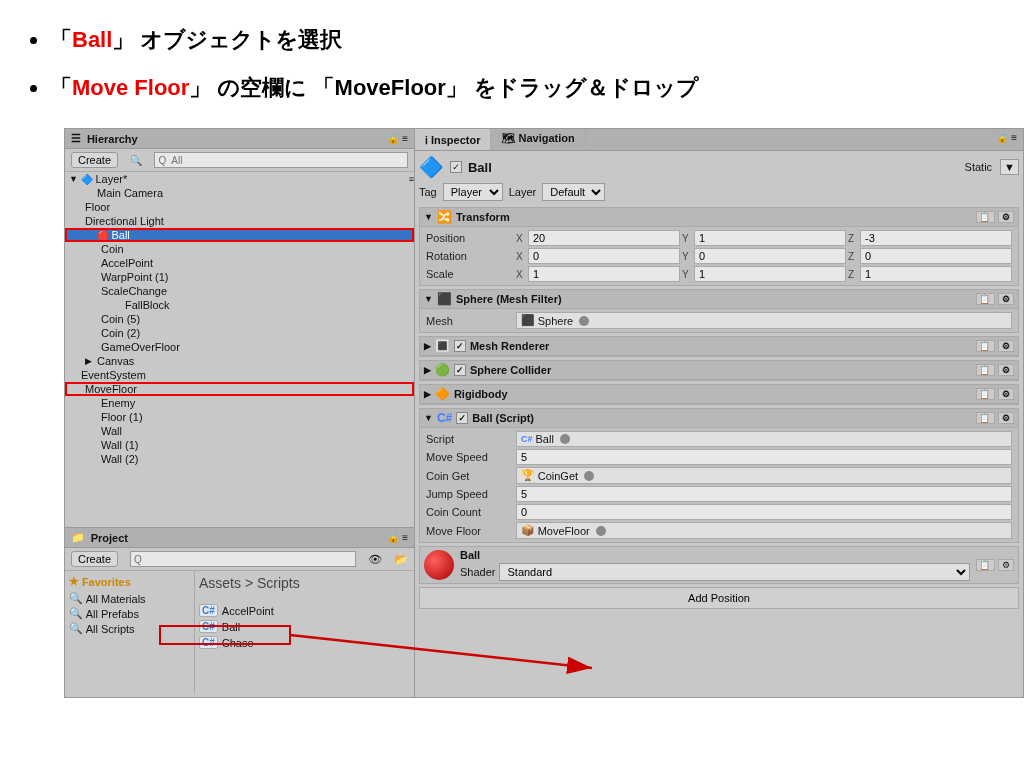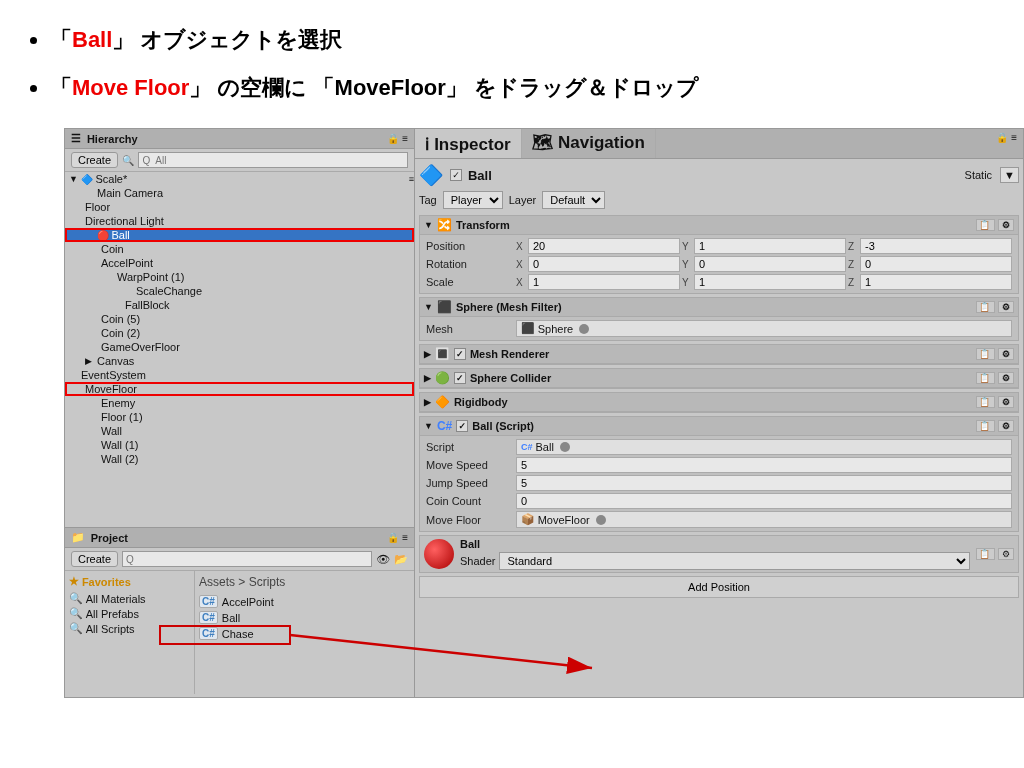--- a/index.html
+++ b/index.html
@@ -40,21 +40,21 @@
       align-items: center;
       border-bottom: 1px solid #999;
       gap: 6px;
     }
     .toolbar-row {
       display: flex;
       align-items: center;
       padding: 3px 6px;
       background: #c8c8c8;
       border-bottom: 1px solid #aaa;
-      gap: 4px;
+      gap: 12px;
       font-size: 11px;
     }
     .btn-small {
       background: #d8d8d8;
       border: 1px solid #999;
       border-radius: 3px;
       padding: 1px 6px;
       font-size: 11px;
       cursor: pointer;
     }
@@ -101,40 +101,40 @@
       border-right: 1px solid #aaa;
       padding: 4px;
       font-size: 11px;
     }
     .project-left .fav-header { font-weight: bold; color: #c80; font-size: 11px; margin-bottom: 3px; display: flex; align-items: center; gap: 3px; }
     .project-left .fav-item { display: flex; align-items: center; gap: 3px; padding: 1px 0; font-size: 11px; }
     .project-right {
       flex: 1;
       padding: 4px;
     }
-    .project-breadcrumb { font-size: 12px; color: #444; margin-bottom: 5px; }
+    .project-breadcrumb { font-size: 14px; color: #444; margin-bottom: 12px; }
     .project-scripts { display: flex; flex-direction: column; gap: 1px; }
     .script-item { display: flex; align-items: center; gap: 4px; font-size: 11px; padding: 1px 0; }
     .cs-icon { color: #4080c0; font-size: 10px; font-weight: bold; background: #e0e8f0; border: 1px solid #aaa; border-radius: 2px; padding: 0 2px; }
 
     
     .inspector-panel {
       flex: 1;
       display: flex;
       flex-direction: column;
       background: #c8c8c8;
     }
     .inspector-tabs {
       display: flex;
       background: #b0b0b0;
       border-bottom: 1px solid #999;
     }
     .tab {
       padding: 3px 10px;
-      font-size: 17px;
+      font-size: 11px;
       font-weight: bold;
       cursor: pointer;
       border-right: 1px solid #aaa;
     }
     .tab.active { background: #c8c8c8; }
     .tab.inactive { background: #b0b0b0; }
 
     
     .inspector-body {
       flex: 1;
@@ -345,21 +345,21 @@
         <div class="toolbar-row">
           <button class="btn-small">Create</button>
           <span style="font-size:10px;">🔍</span>
           <input class="search-box" type="text" placeholder="Q  All" style="">
         </div>
 
         <div class="hierarchy-tree">
           <div class="tree-item" style="padding-left:4px;">
             <span class="tree-arrow">▼</span>
             <span class="tree-icon">🔷</span>
-            <span class="tree-label">Scale*</span>
+            <span class="tree-label">Layer*</span>
             <span style="margin-left:auto; font-size:9px;">≡</span>
           </div>
 
           <div class="tree-item" style="padding-left:20px;">
             <span class="tree-arrow"> </span>
             <span class="tree-label">Main Camera</span>
           </div>
 
           <div class="tree-item" style="padding-left:20px;">
             <span class="tree-label">Floor</span>
@@ -377,25 +377,25 @@
 
           <div class="tree-item" style="padding-left:36px;">
             <span class="tree-label">Coin</span>
           </div>
 
           <div class="tree-item" style="padding-left:36px;">
             <span class="tree-label">AccelPoint</span>
           </div>
 
 
-          <div class="tree-item" style="padding-left:52px;align-items:center;">
+          <div class="tree-item" style="padding-left:36px;align-items:center;">
             <span class="tree-label">WarpPoint (1)</span>
           </div>
 
-          <div class="tree-item" style="padding-left:36px;margin-left:35px;">
+          <div class="tree-item" style="padding-left:36px;">
             <span class="tree-label">ScaleChange</span>
           </div>
 
           <div class="tree-item" style="padding-left:36px;margin-left:24px;">
             <span class="tree-label">FallBlock</span>
           </div>
 
           <div class="tree-item" style="padding-left:36px;">
             <span class="tree-label">Coin (5)</span>
           </div>
@@ -660,20 +660,28 @@
                 <span>Ball</span>
                 <span class="field-dot"></span>
               </div>
             </div>
 
             <div class="field-row">
               <span class="field-label">Move Speed</span>
               <input class="field-input" type="text" value="5" style="">
             </div>
 
+            <div class="field-row">
+              <span class="field-label">Coin Get</span>
+              <div class="field-obj">
+                <span>🏆</span>
+                <span>CoinGet</span>
+                <span class="field-dot"></span>
+              </div>
+            </div>
 
             <div class="field-row">
               <span class="field-label">Jump Speed</span>
               <input class="field-input" type="text" value="5" style="">
             </div>
 
             <div class="field-row">
               <span class="field-label">Coin Count</span>
               <input class="field-input" type="text" value="0" style="">
             </div>

